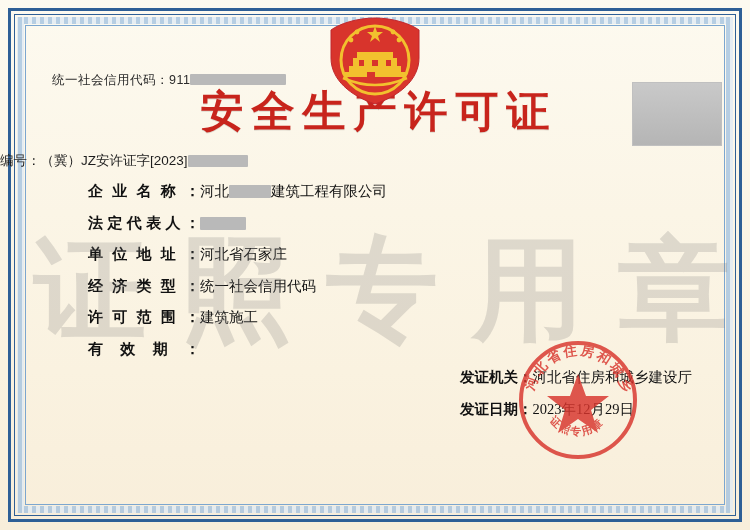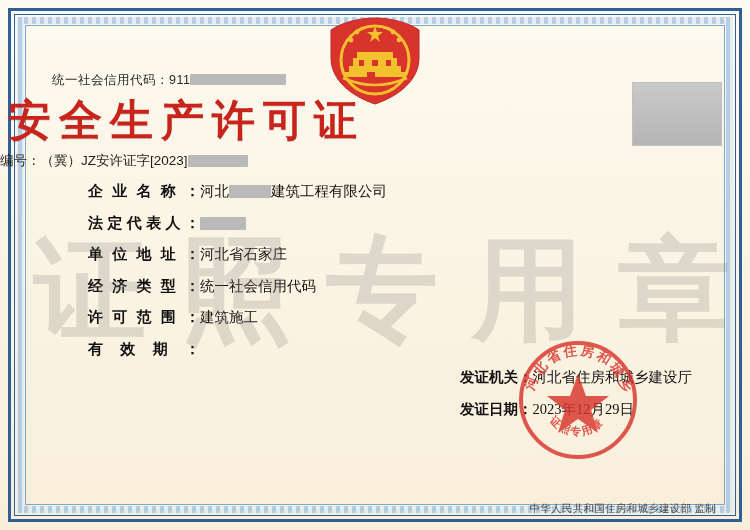--- a/index.html
+++ b/index.html
@@ -99,22 +99,22 @@
     background: #b9b9b9;
     color: transparent;
     height: 11px;
     vertical-align: -1px;
     border-radius: 1px;
   }
 
   .title {
     position: absolute;
     left: 0; right: 0;
-    top: 92px;
-    text-align: left;
+    top: 83px;
+    text-align: center;
     font-family: "Liberation Serif", serif;
     font-weight: 700;
     font-size: 43px;
     letter-spacing: 8px;
     color: #c8241c;
     text-indent: 8px;
     text-shadow: 0 1px 0 rgba(0,0,0,0.12);
   }
 
   .photo-box {
@@ -367,15 +367,14 @@
       </defs>
       <text font-family="Liberation Serif, serif" font-size="13.5" fill="#d8342c" font-weight="700" letter-spacing="2.5">
         <textPath href="#sealArc" startOffset="6%">河北省住房和城乡建设厅</textPath>
       </text>
       <text font-family="Liberation Serif, serif" font-size="11" fill="#d8342c" font-weight="700" letter-spacing="1.5">
         <textPath href="#sealArcBottom" startOffset="20%">证照专用章</textPath>
       </text>
     </svg>
   </div>
 
-  <div class="footer-note">中华人民共和国住房和城乡建设部 监制</div>
 
 </div>
 
 </body></html>

